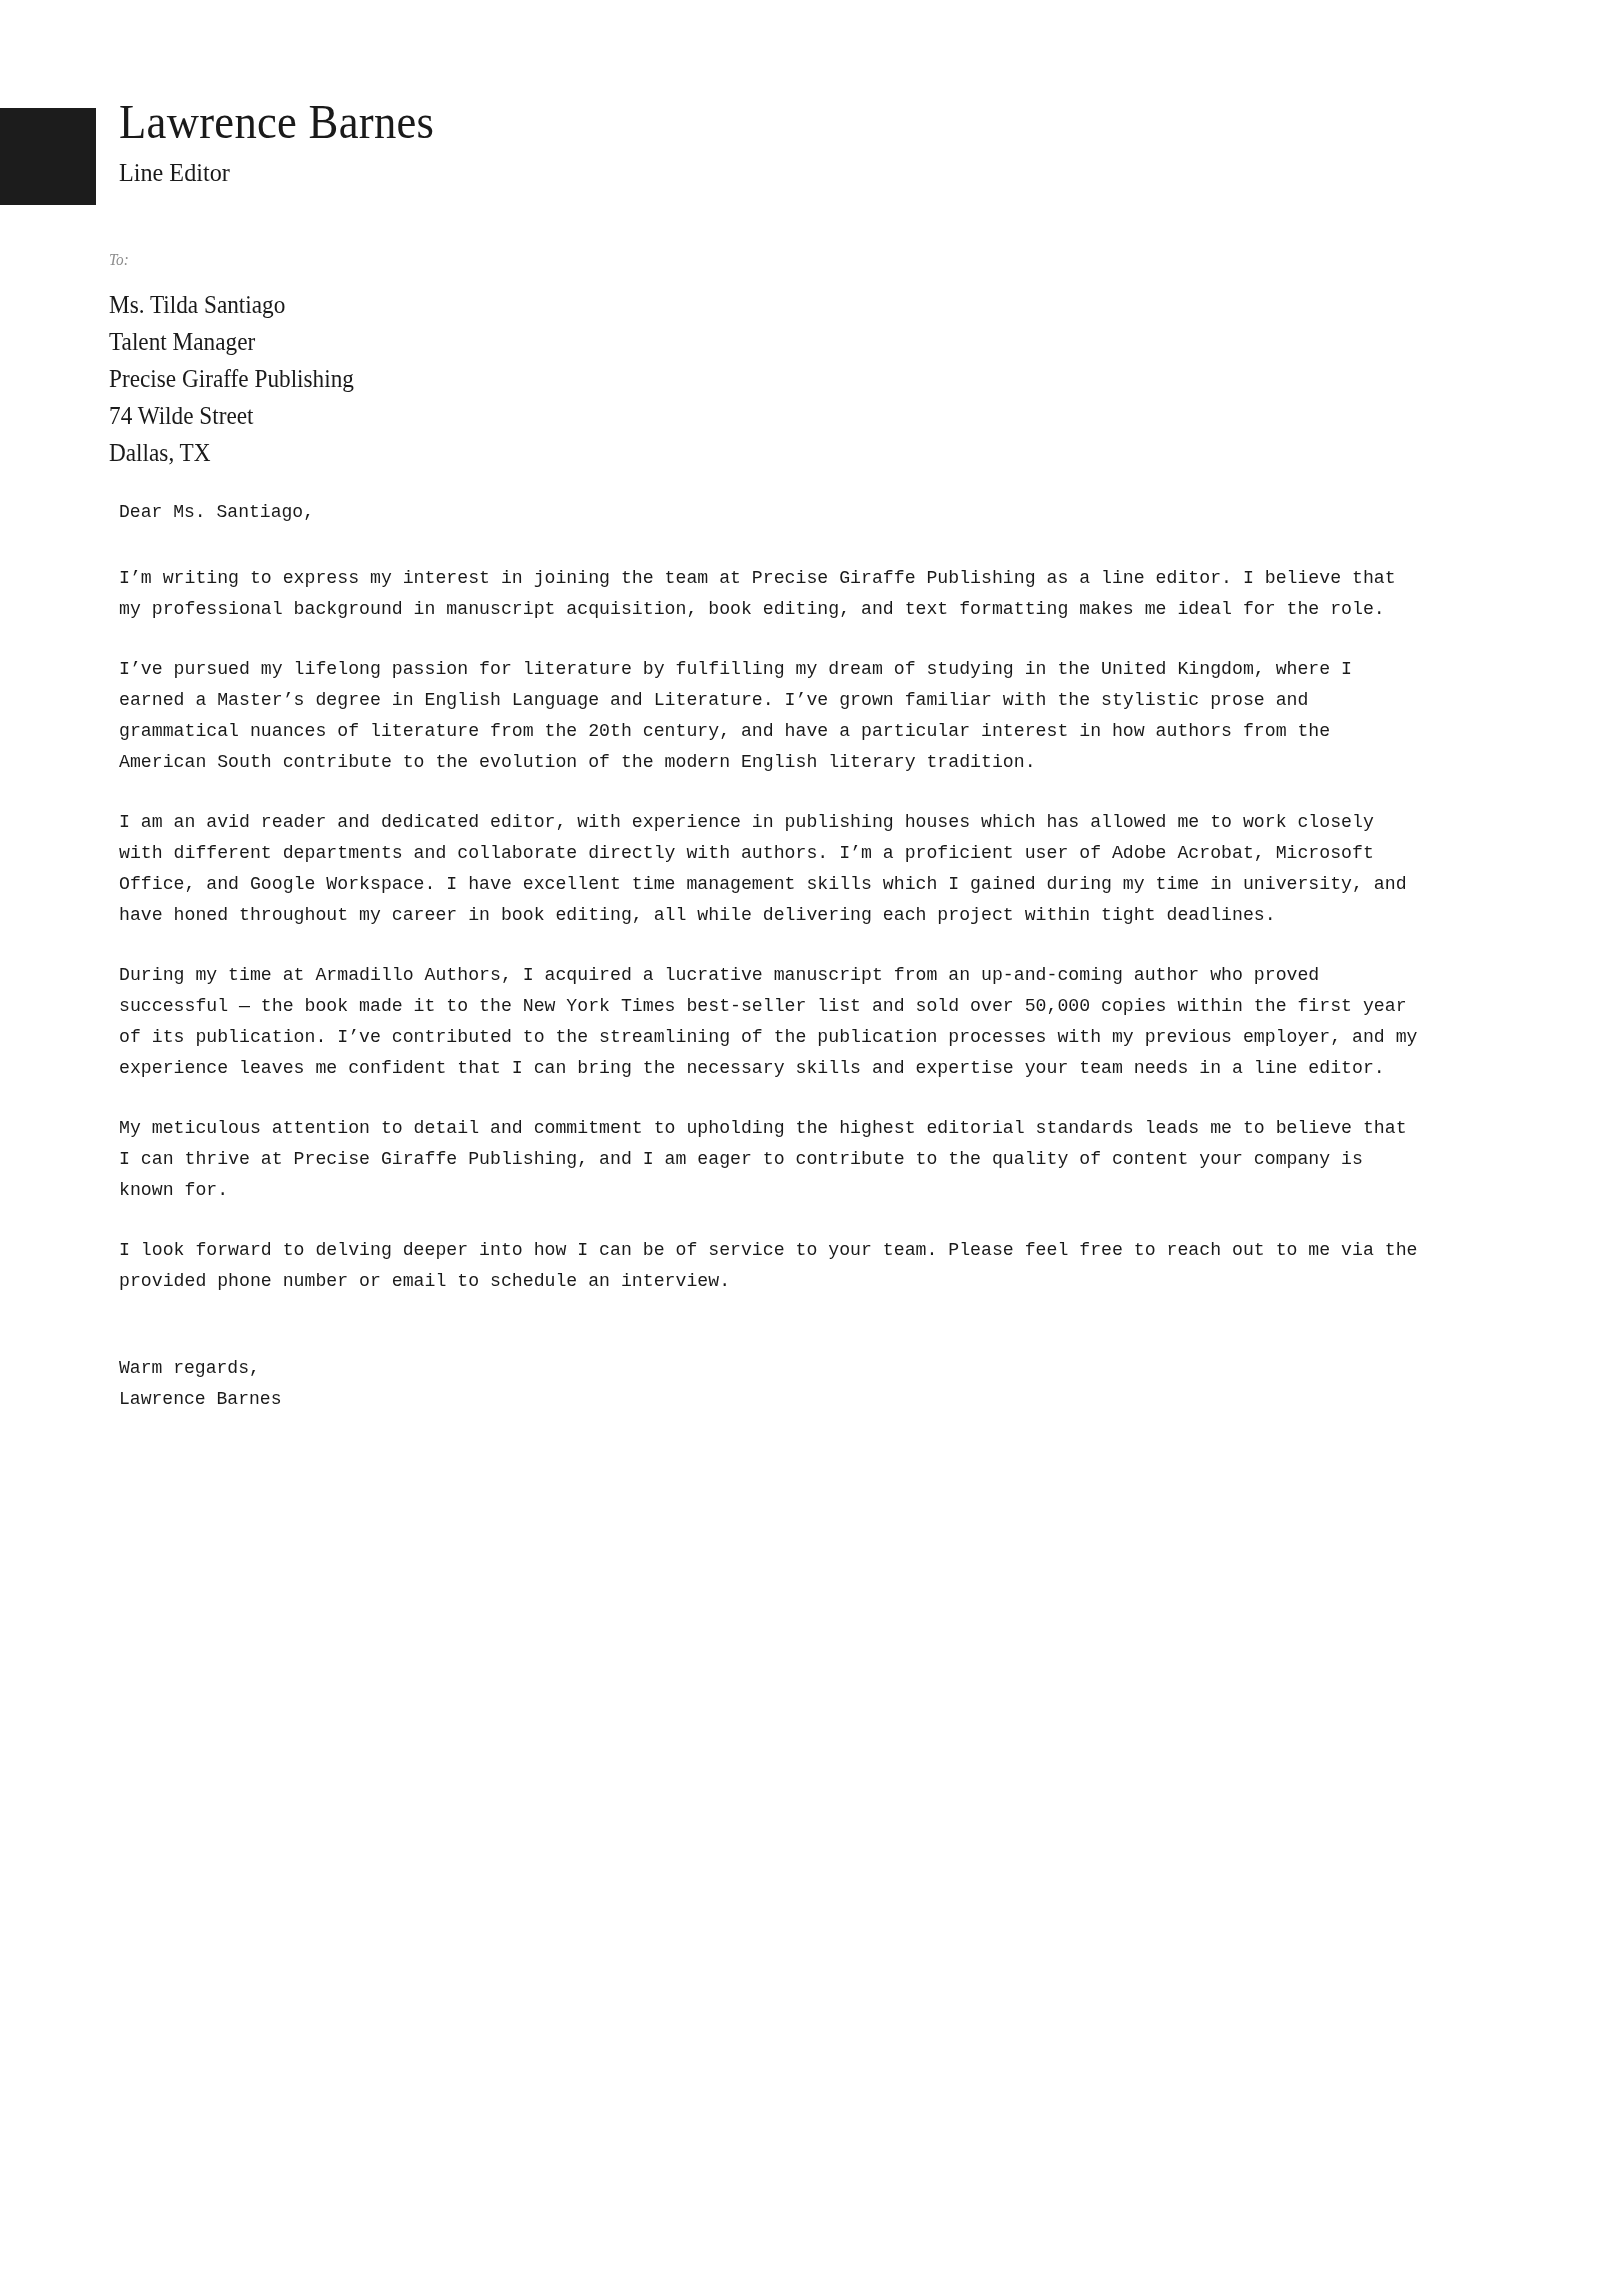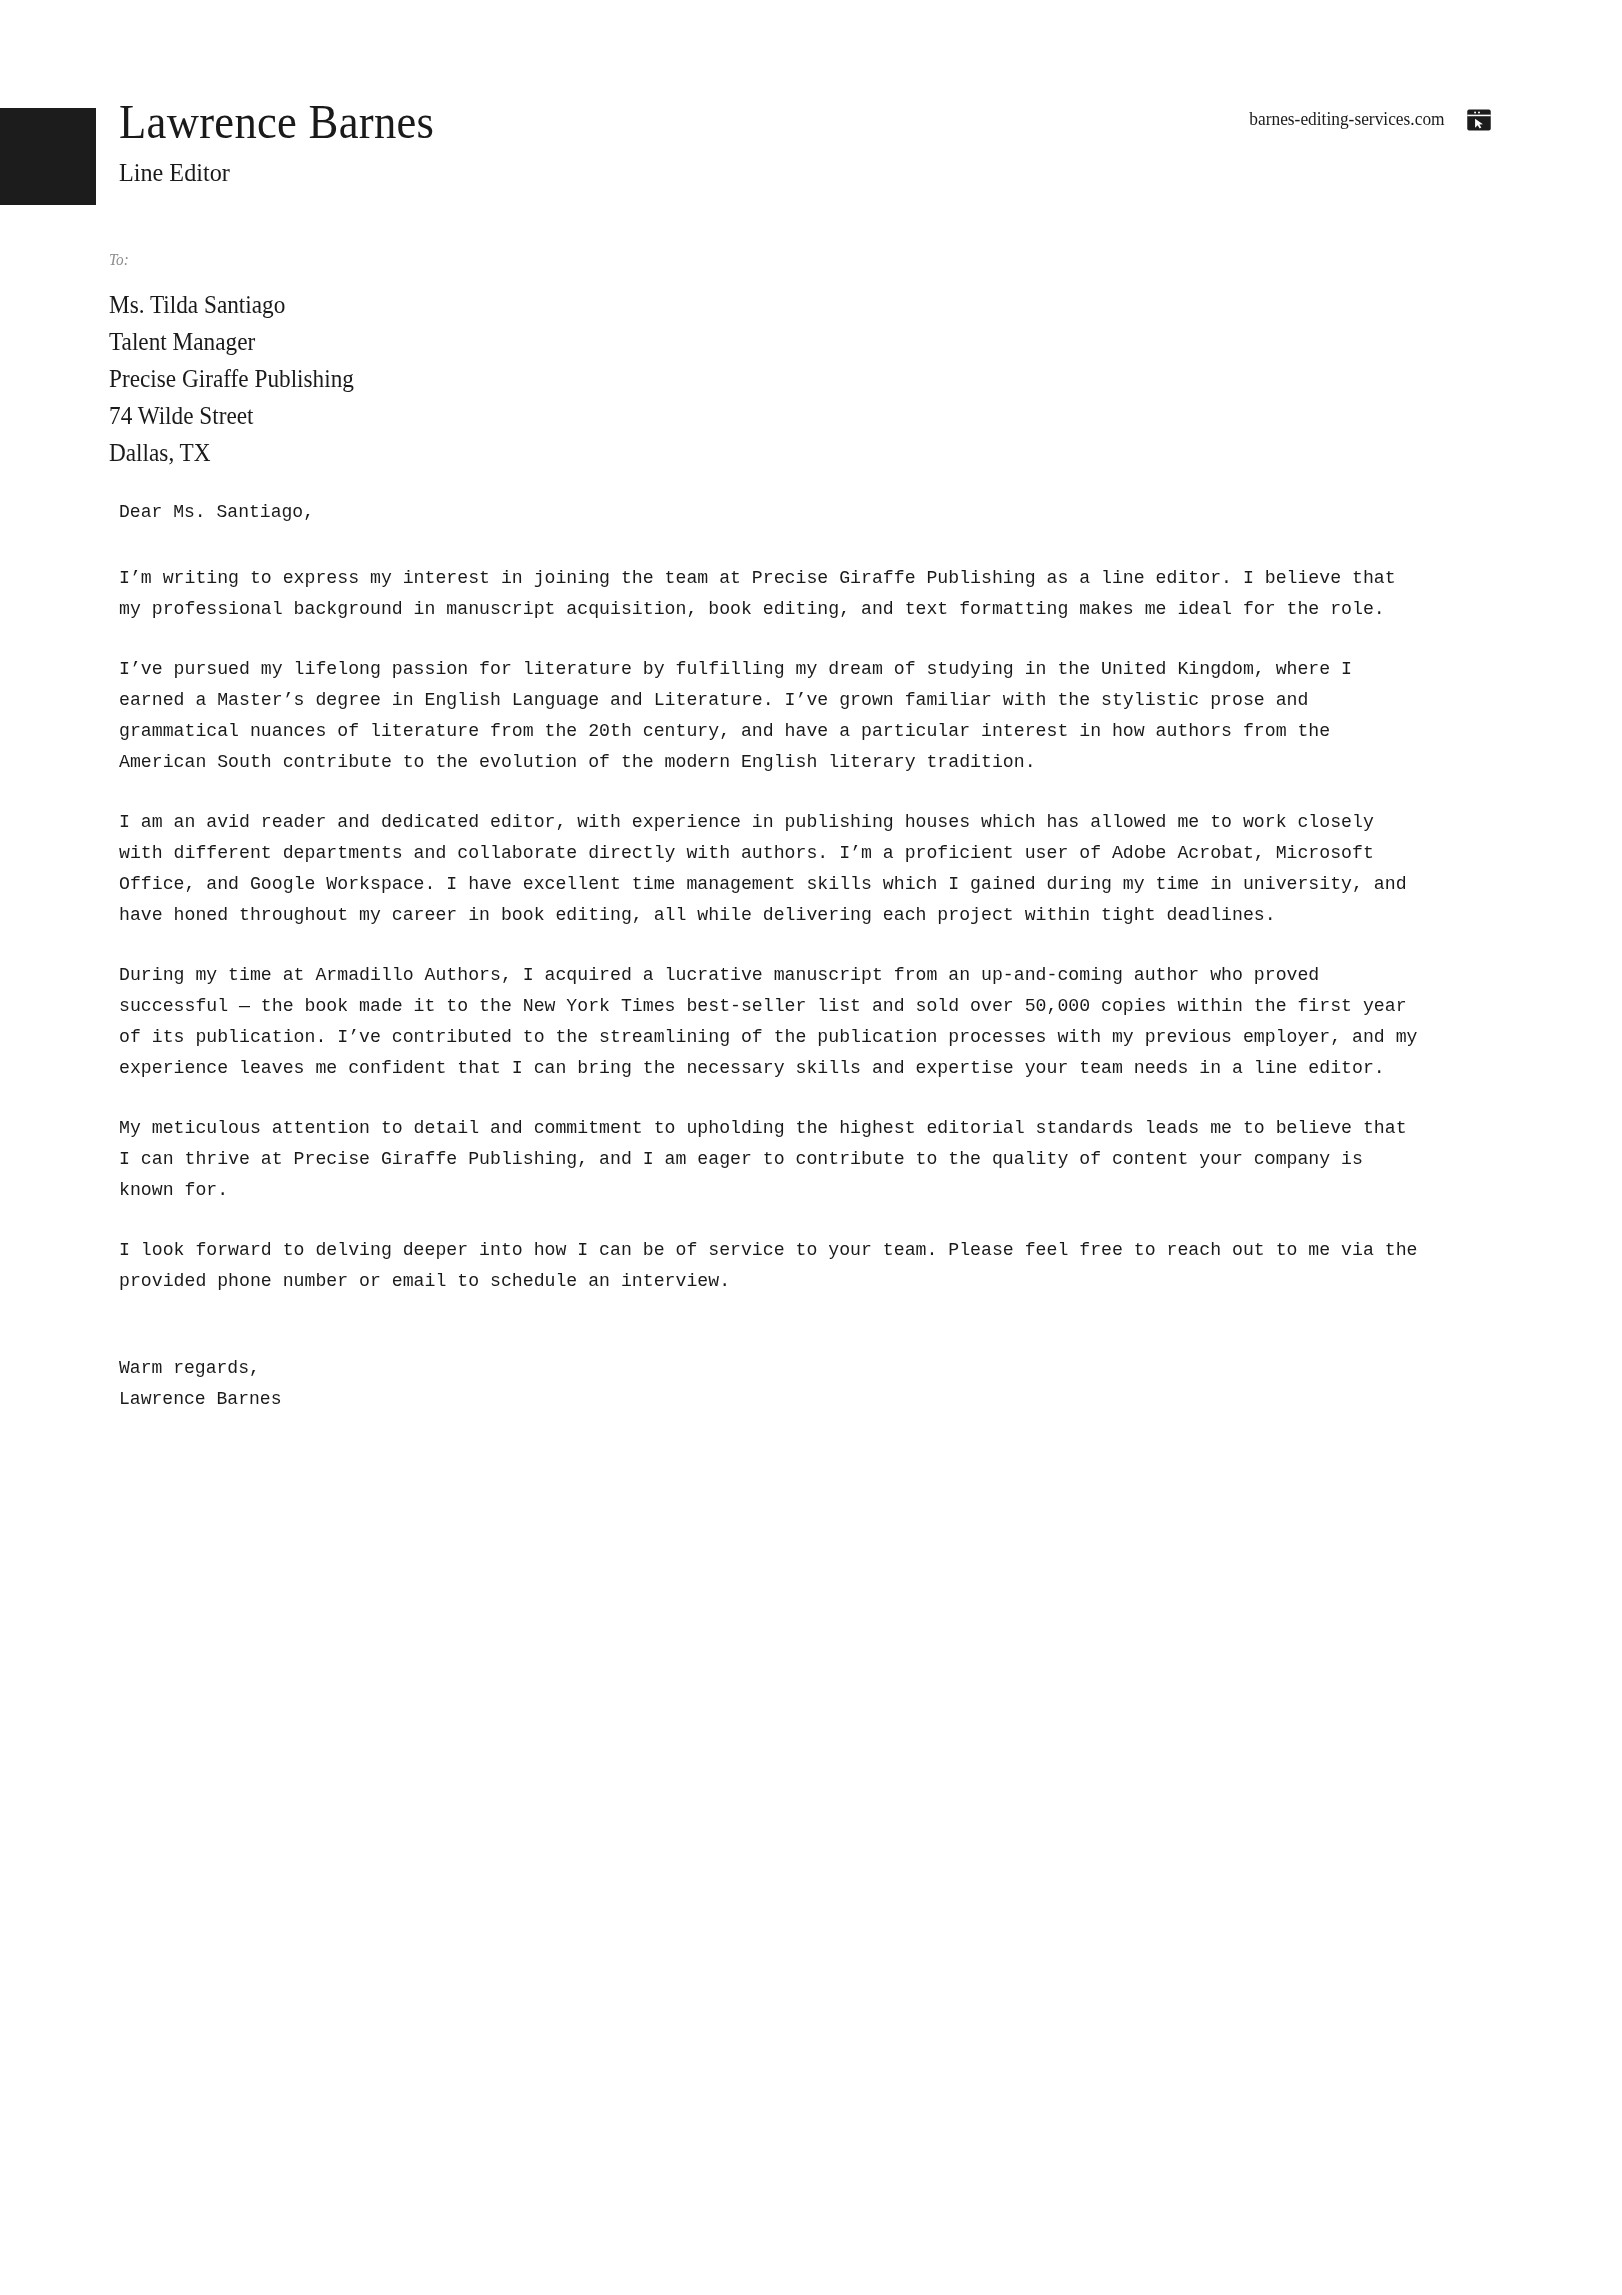--- a/index.html
+++ b/index.html
@@ -161,32 +161,20 @@
   <div class="header">
     <div class="name">Lawrence Barnes</div>
     <div class="job-title">Line Editor</div>
   </div>
 
   <div class="contacts">
 
 
 
 
-    <div class="contact-row">
-      <span class="contact-text">barnes-editing-services.com</span>
-      <span class="contact-icon">
-        <svg viewBox="0 0 46 46" width="30" height="30">
-            <rect x="5" y="7" width="36" height="32" rx="3" fill="#1c1c1c"></rect>
-            <line x1="5" y1="16" x2="41" y2="16" stroke="#ffffff" stroke-width="2.4"></line>
-            <circle cx="17" cy="11.5" r="1.5" fill="#ffffff"></circle>
-            <circle cx="23" cy="11.5" r="1.5" fill="#ffffff"></circle>
-            <path d="M17 21 L17 35 L21 31 L24 36 L26.5 34.6 L23.6 30 L29 29.4 Z" fill="#ffffff"></path>
-          </svg>
-      </span>
-    </div>
 
 
   </div>
 
   <div class="recipient">
     <div class="to-label">To:</div>
     <div class="recipient-line">Ms. Tilda Santiago</div>
     <div class="recipient-line">Talent Manager</div>
     <div class="recipient-line">Precise Giraffe Publishing</div>
     <div class="recipient-line">74 Wilde Street</div>

